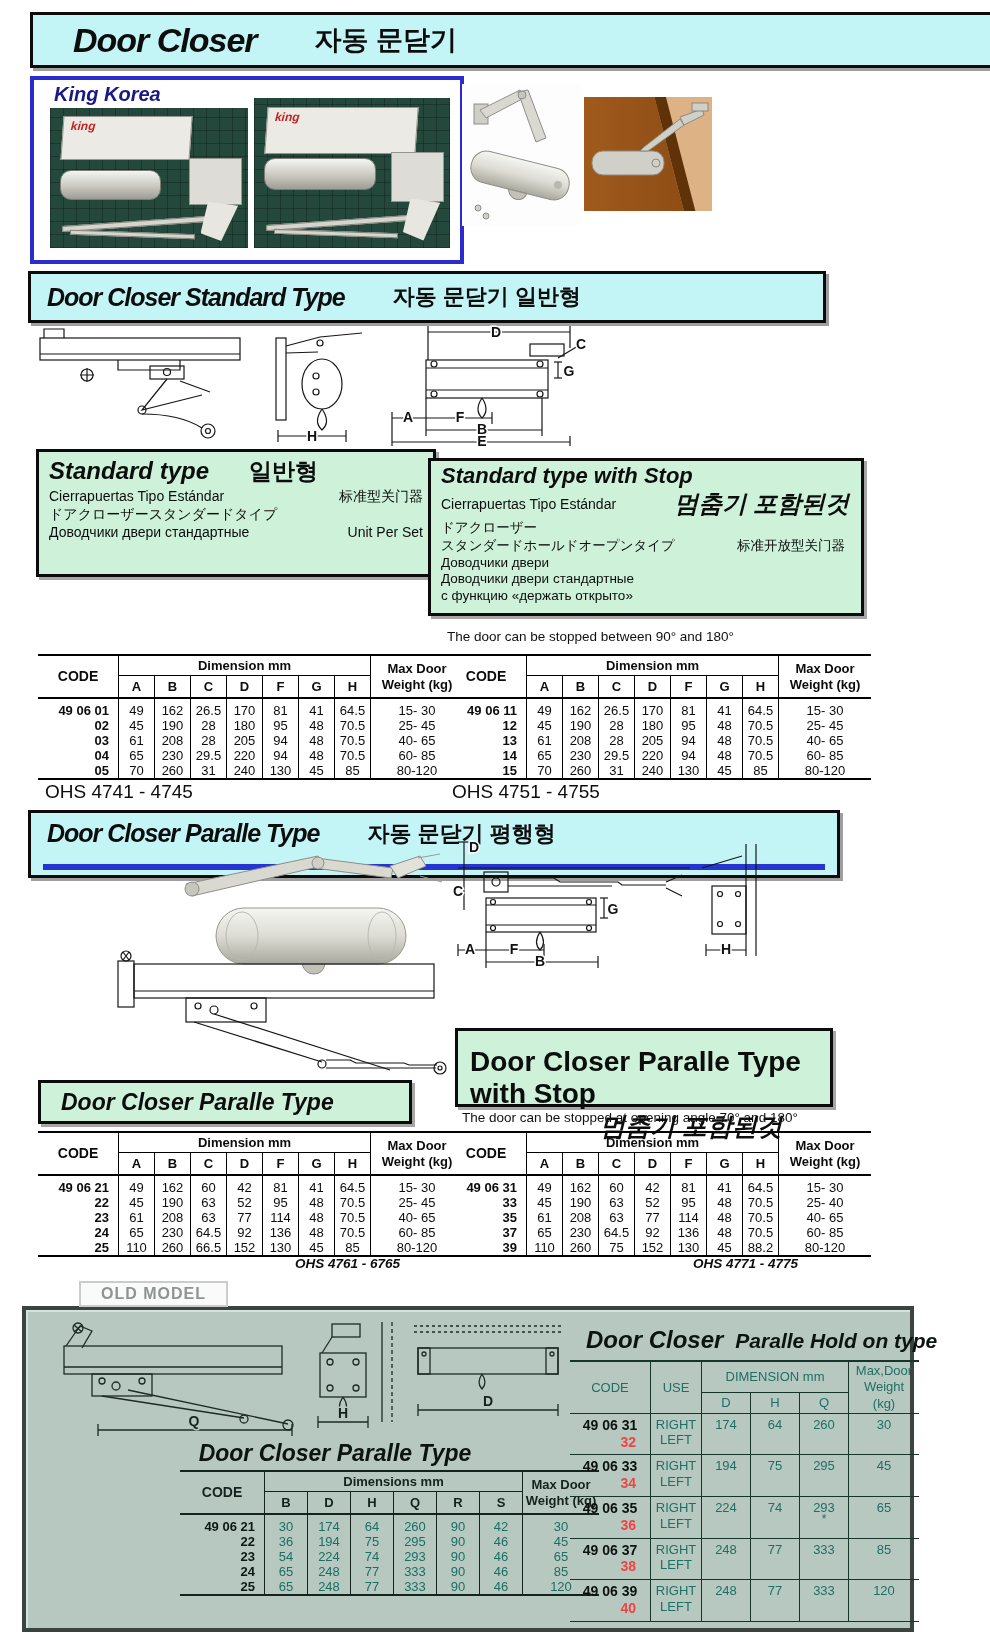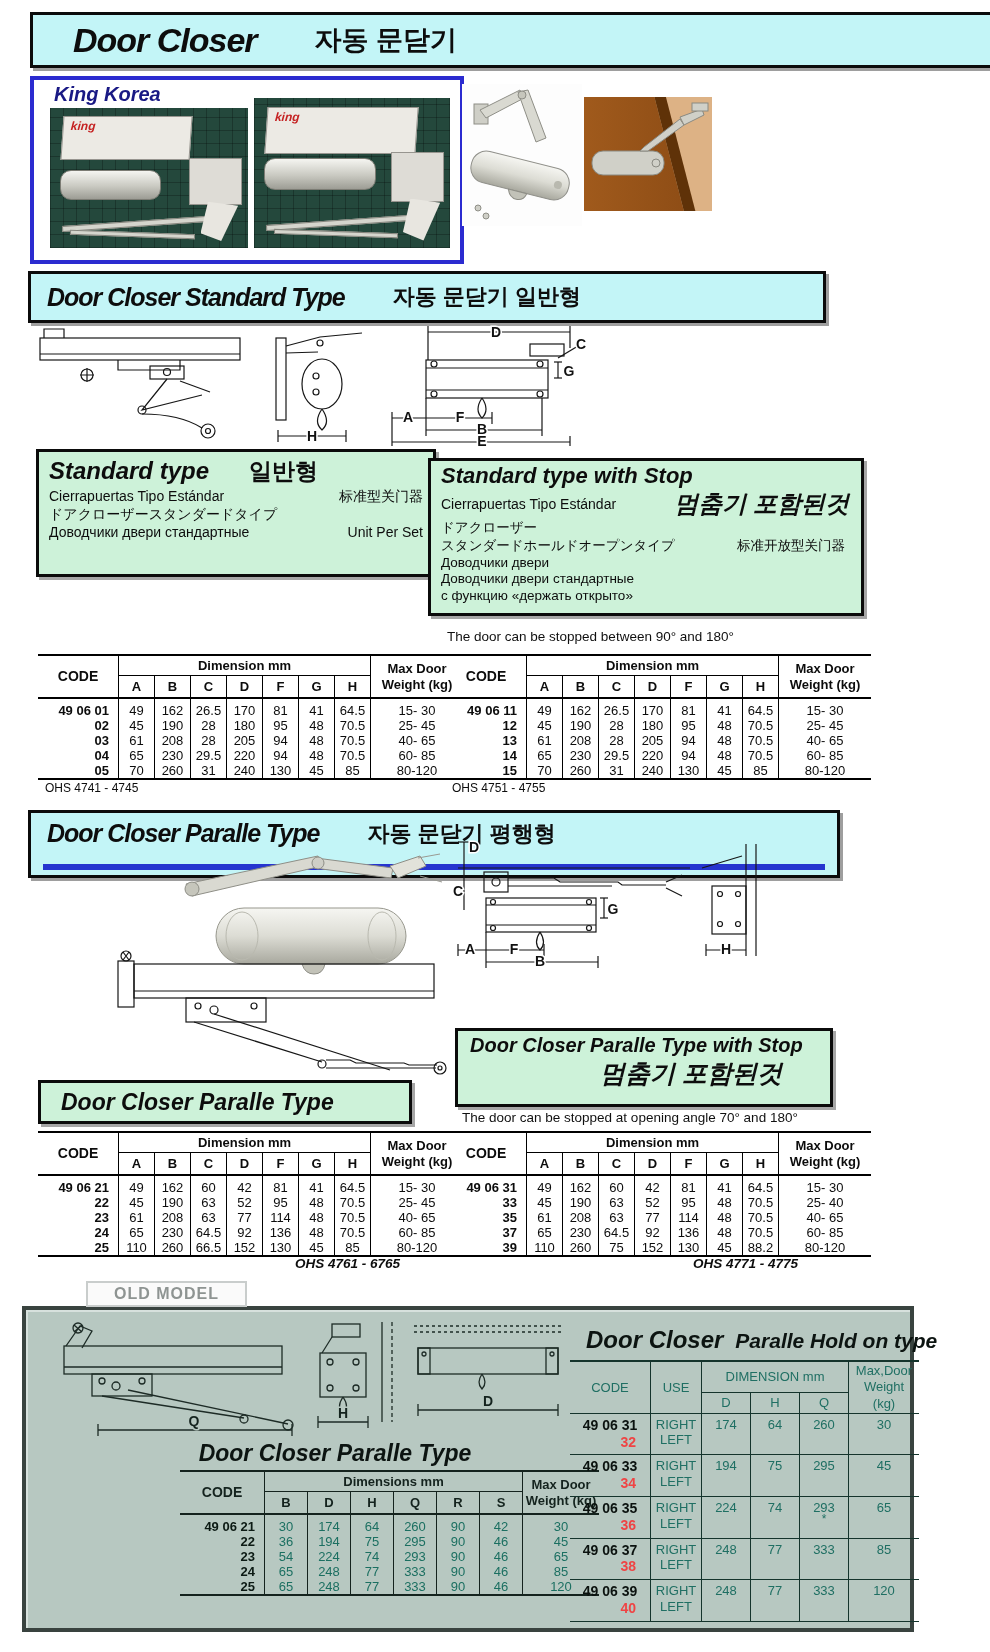--- a/index.html
+++ b/index.html
@@ -76,37 +76,37 @@
   .th-code{width:76px;font-size:14px;border-top:2px solid #000;border-bottom:2px solid #000;border-right:1.2px solid #000;}
   .th-dim{font-size:13px;height:19px;border-top:2px solid #000;border-bottom:1.2px solid #000;border-right:1.2px solid #000;font-weight:normal;}
   .th-weight{width:88px;font-size:13px;border-top:2px solid #000;border-bottom:2px solid #000;font-weight:normal;line-height:1.2;}
   .th-letter{width:31px;font-size:13px;height:21px;border-bottom:2px solid #000;border-right:1.2px solid #000;font-weight:normal;}
   .dim-table td{font-size:13px;height:15px;text-align:center;padding:0 2px;}
   .dim-table tbody tr:first-child td{padding-top:4px;}
   .dim-table tbody tr:last-child td{border-bottom:2px solid #000;}
   .td-code{font-weight:bold;font-size:14.5px;text-align:right !important;padding-right:9px !important;border-right:1.2px solid #000;}
   .td-val{border-right:1.2px solid #000;}
   .td-weight{white-space:pre;}
-  .ohs{font-size:12px;}
+  .ohs{font-size:19px;}
   .ohs1{left:45px;top:781px;}
   .ohs2{left:452px;top:781px;}
   .ohs-bold{font-weight:bold;font-style:italic;font-size:13.5px;text-align:right;}
   .ohs3{left:38px;top:1256px;width:384px;padding-right:22px;box-sizing:border-box;}
   .ohs4{left:446px;top:1256px;width:384px;padding-right:32px;box-sizing:border-box;}
 
   
   .par-stop-box{left:455px;top:1028px;width:360px;height:70px;padding:3px 0 0 12px;}
-  .psb-en{font-size:20px;font-weight:bold;font-style:italic;}
+  .psb-en{font-size:28px;font-weight:bold;margin-top:12px;}
   .psb-ko{font-size:25px;font-weight:bold;font-style:italic;margin-left:130px;}
   .par-label{left:38px;top:1080px;width:348px;height:38px;display:flex;align-items:center;padding-left:20px;}
   .pl-text{font-size:23px;font-weight:bold;font-style:italic;}
 
   
-  .old-tab{left:86px;top:1281px;background:#fafafa;border:2px solid #c9cdcc;color:#8e9492;
-           font-size:16px;font-weight:bold;padding:2px 26px;letter-spacing:1px;z-index:3;}
+  .old-tab{left:79px;top:1281px;background:#fafafa;border:2px solid #c9cdcc;color:#8e9492;
+           font-size:16px;font-weight:bold;padding:2px 20px;letter-spacing:1px;z-index:3;}
   .old-box{left:22px;top:1306px;width:884px;height:318px;background:#b7c8c1;border:4px solid #39433f;
            box-shadow:inset 2px 2px 0 rgba(255,255,255,.45);}
   .old-left-title{left:185px;top:1440px;width:300px;text-align:center;font-size:23px;font-weight:bold;font-style:italic;color:#0c1411;}
   .old-right-title{left:586px;top:1326px;display:flex;align-items:baseline;gap:12px;color:#0c1411;}
   .ort1{font-size:24px;font-weight:bold;font-style:italic;}
   .ort2{font-size:21px;font-weight:bold;font-style:italic;}
 
   .dim-table.oldtbl{color:#14231e;}
   .oldtbl .th-code{width:80px;border-color:#14231e;}
   .oldtbl .th-dim{border-color:#14231e;}

